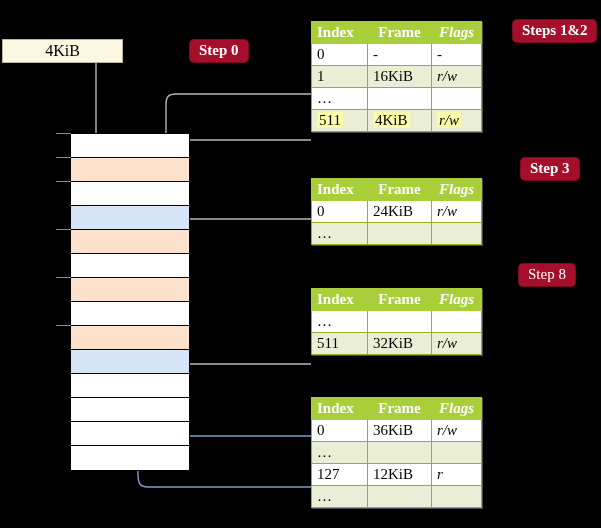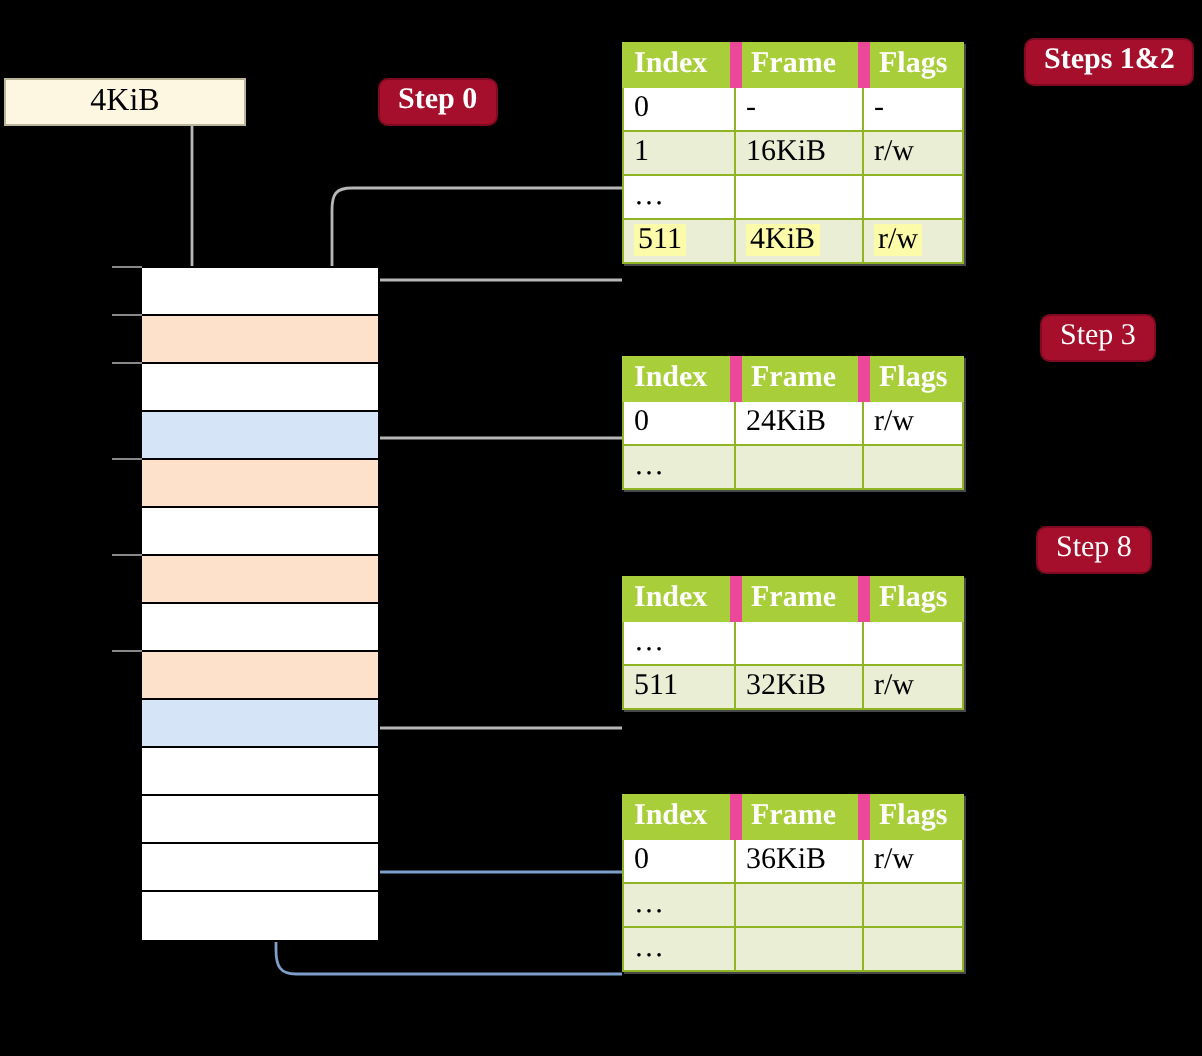--- a/index.html
+++ b/index.html
@@ -29,24 +29,24 @@
   .tick{position:absolute;height:1px;background:#888;left:56px;width:15px;}
 
   
   .tbl{position:absolute;border-collapse:collapse;
        font-size:15px;background:#fff;box-shadow:1px 1px 0 rgba(120,120,120,.6);}
   .tbl td,.tbl th{border:1px solid #8fb524;padding:2px 5px;
                   height:21px;box-sizing:border-box;text-align:left;
                   font-weight:normal;}
   .tbl th{background:#a8ce3a;color:#fff;font-weight:bold;
           border-color:#a8ce3a;font-size:15px;margin-top:12px;}
-  .tbl th.sep{border-left:6px solid #ec4899;}
+  .tbl th.sep{border-left:1px solid #ec4899;text-align:center;}
   .c-idx{width:56px;}
   .c-frm{width:64px;}
-  .c-flg{width:50px;}
+  .c-flg{width:50px;font-style:italic;}
   .r-white{background:#ffffff;}
   .r-tint{background:#e9eed5;}
   .hl{background:#fbfbaa;padding:0 2px;}
 
   
   svg.wires{position:absolute;left:0;top:0;width:601px;height:528px;
             pointer-events:none;}
 </style>
 </head>
 <body>
@@ -96,21 +96,21 @@
 <div class="kib-box" style="left:2px;top:39px;width:119px;">
   <span>4KiB</span>
 </div>
 
 <div class="pill" style="left:190px;top:40px;font-weight:bold;">
   <span>Step 0</span>
 </div>
 <div class="pill" style="left:513px;top:20px;font-weight:bold;">
   <span>Steps 1&amp;2</span>
 </div>
-<div class="pill" style="left:521px;top:158px;">
+<div class="pill" style="left:521px;top:158px;font-weight:bold;">
   <span>Step 3</span>
 </div>
 <div class="pill" style="left:519px;top:264px;">
   <span>Step 8</span>
 </div>
 
 <div class="memcol" id="memcol">
     <div class="memrow m-white"></div>
     <div class="memrow m-peach"></div>
     <div class="memrow m-white"></div>
@@ -220,20 +220,25 @@
         <tr class="r-white">
           <td class="c-idx">0</td>
           <td class="c-frm">36KiB</td>
           <td class="c-flg">r/w</td>
         </tr>
         <tr class="r-tint">
           <td class="c-idx">…</td>
           <td class="c-frm"></td>
           <td class="c-flg"></td>
         </tr>
+        <tr class="r-white">
+          <td class="c-idx">127</td>
+          <td class="c-frm">12KiB</td>
+          <td class="c-flg">r</td>
+        </tr>
         <tr class="r-tint">
           <td class="c-idx">…</td>
           <td class="c-frm"></td>
           <td class="c-flg"></td>
         </tr>
       </tbody>
     </table>
   </div>
 
 </body></html>

